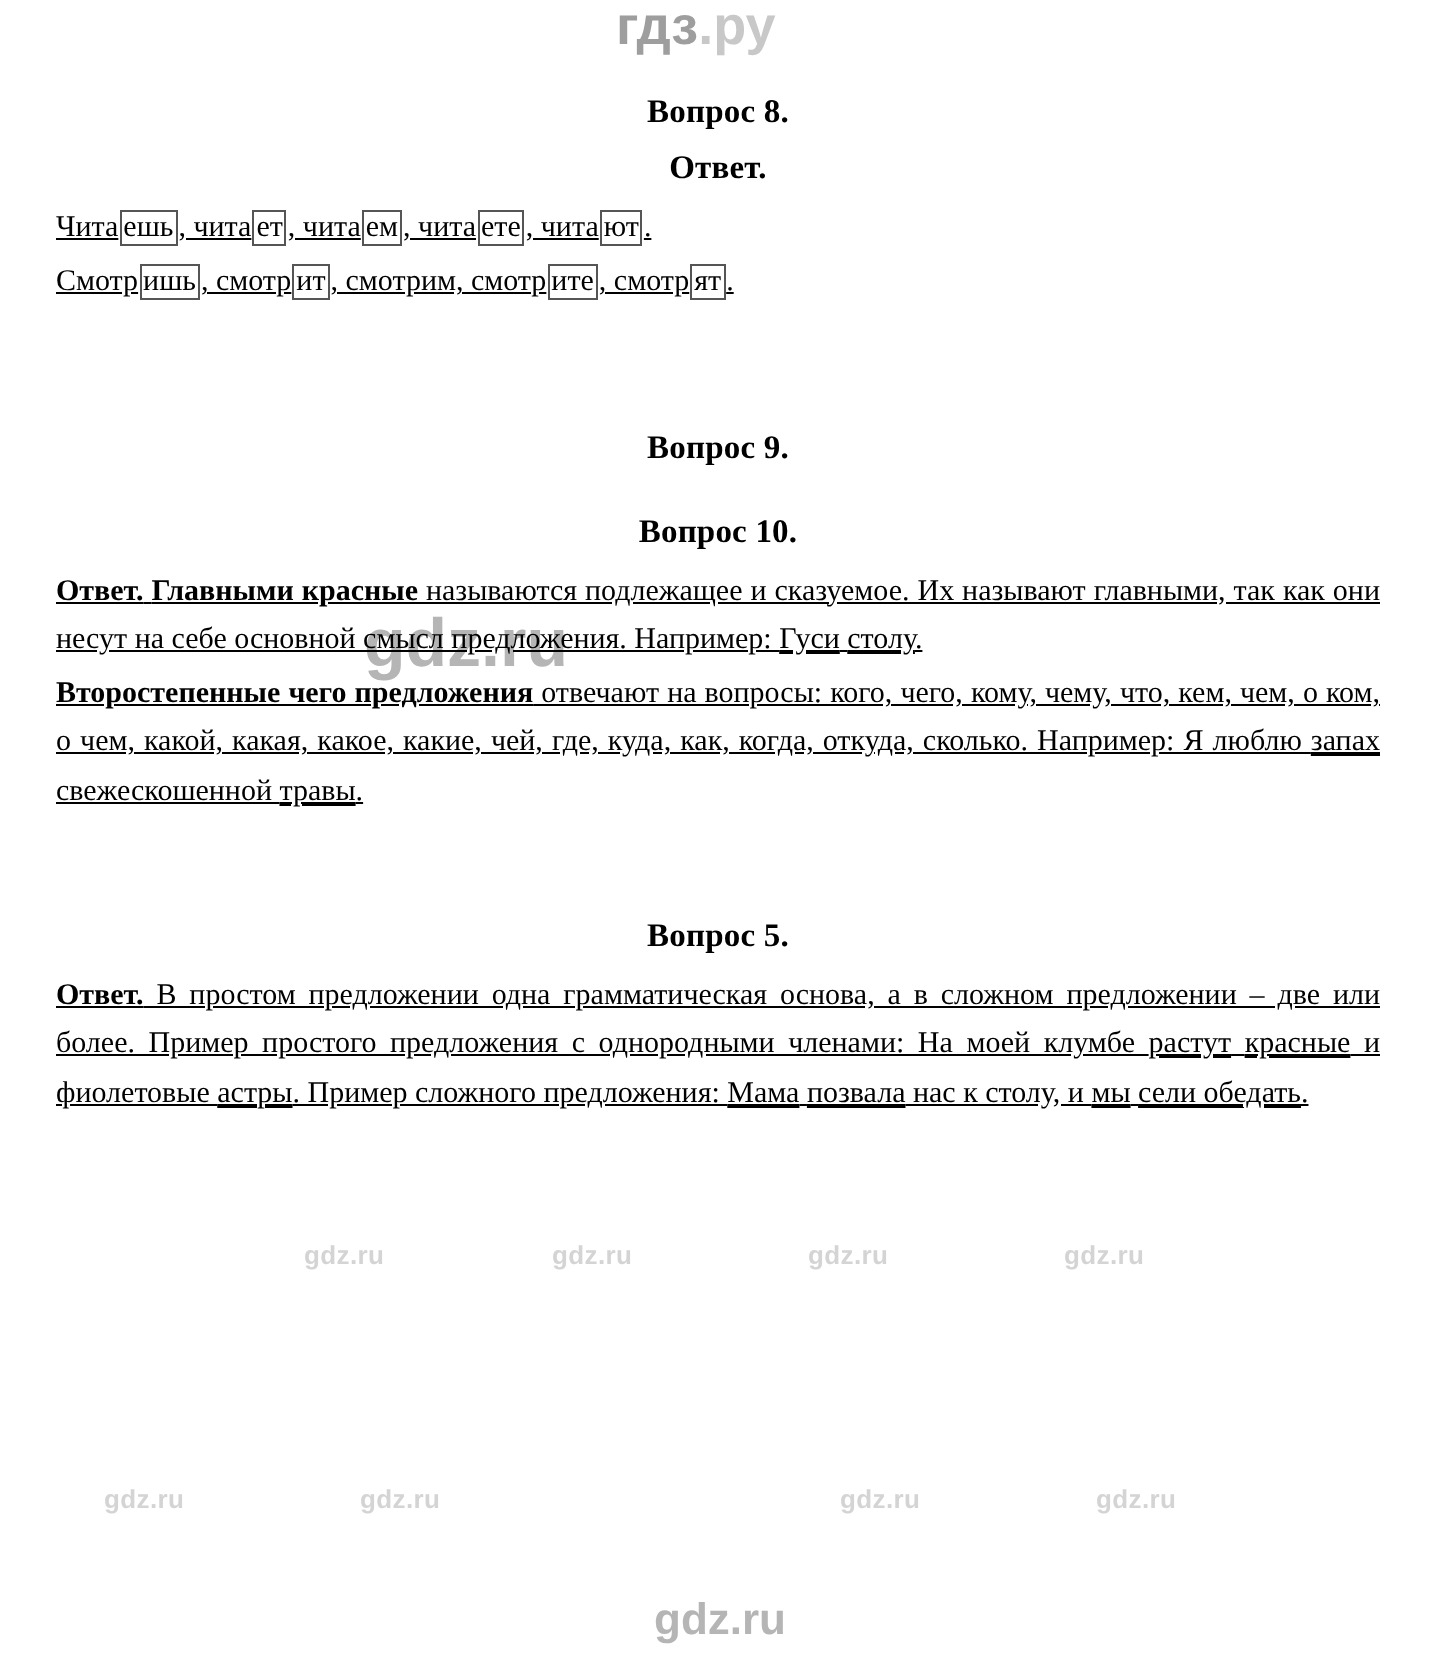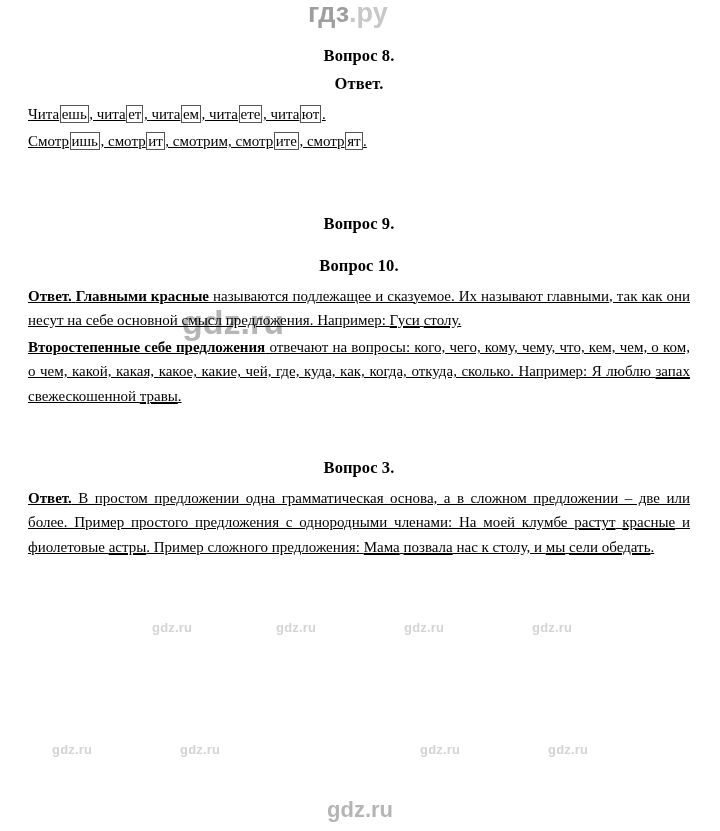--- a/index.html
+++ b/index.html
@@ -120,22 +120,22 @@
       <p class="ans nojust">Смотр<span class="bx">ишь</span>, смотр<span class="bx">ит</span>, смотрим, смотр<span class="bx">ите</span>, смотр<span class="bx">ят</span>.</p>
     </div>
 
     <div class="block" id="q9">
       <div class="q-title">Вопрос 9.</div>
     </div>
 
     <div class="block" id="q10">
       <div class="q-title">Вопрос 10.</div>
       <p class="ans"><b class="lbl">Ответ.</b> <b class="lbl">Главными красные</b><span> называются подлежащее и сказуемое. Их называют главными, так как они несут на себе основной смысл предложения. Например: </span><span class="u">Гуси</span> <span class="u">столу</span>.</p>
-      <p class="ans"><b class="lbl">Второстепенные себе предложения</b><span> отвечают на вопросы: кого, чего, кому, чему, что, кем, чем, о ком, о чем, какой, какая, какое, какие, чей, где, куда, как, когда, откуда, сколько. Например: Я люблю </span><span class="u">запах</span><span> свежескошенной </span><span class="u">травы</span><span>.</span></p>
+      <p class="ans"><b class="lbl">Второстепенные чего предложения</b><span> отвечают на вопросы: кого, чего, кому, чему, что, кем, чем, о ком, о чем, какой, какая, какое, какие, чей, где, куда, как, когда, откуда, сколько. Например: Я люблю </span><span class="u">запах</span><span> свежескошенной </span><span class="u">травы</span><span>.</span></p>
     </div>
 
     <div class="block" id="q11">
-      <div class="q-title">Вопрос 3.</div>
+      <div class="q-title">Вопрос 5.</div>
       <p class="ans"><b class="lbl">Ответ.</b><span> В простом предложении одна грамматическая основа, а в сложном предложении – две или более. Пример простого предложения с однородными членами: На моей клумбе </span><span class="u">растут</span><span> </span><span class="u">красные</span><span> и фиолетовые </span><span class="u">астры</span><span>. Пример сложного предложения: </span><span class="u">Мама</span> <span class="u">позвала</span><span> нас к столу, и </span><span class="u">мы</span><span> </span><span class="u">сели обедать</span><span>.</span></p>
     </div>
 
   </div>
 </div>
 
 </body></html>

